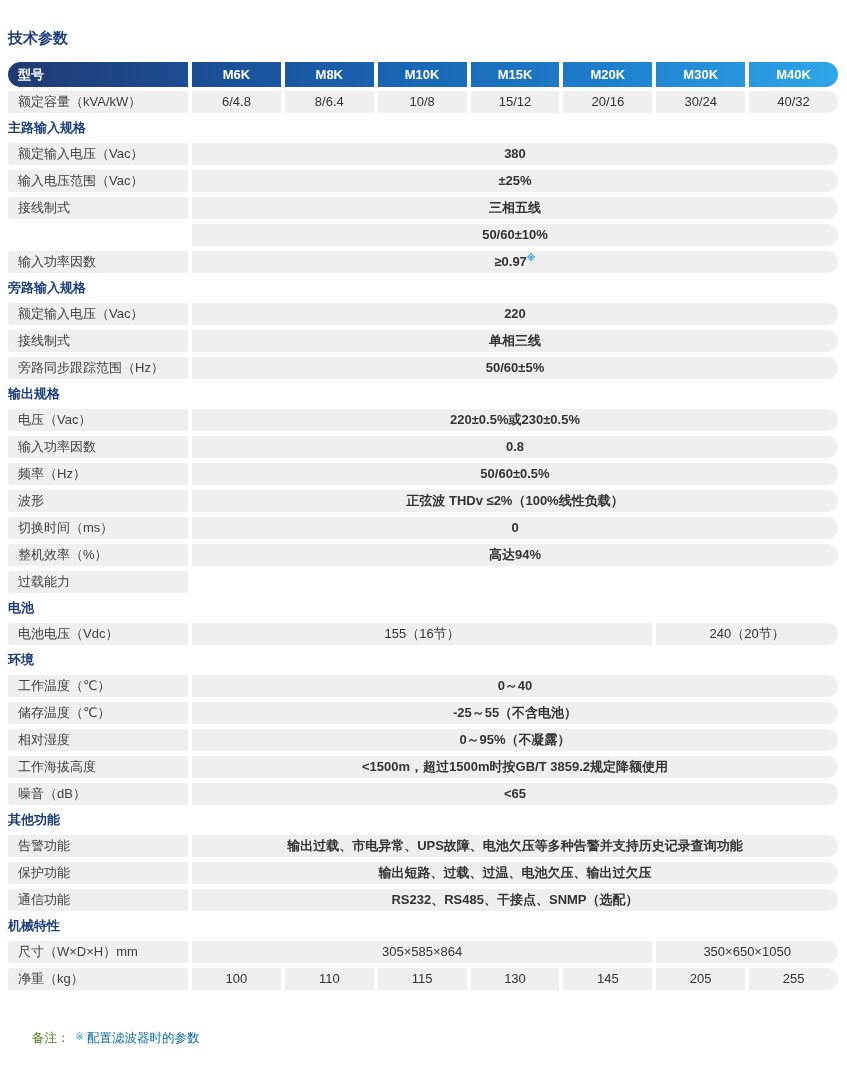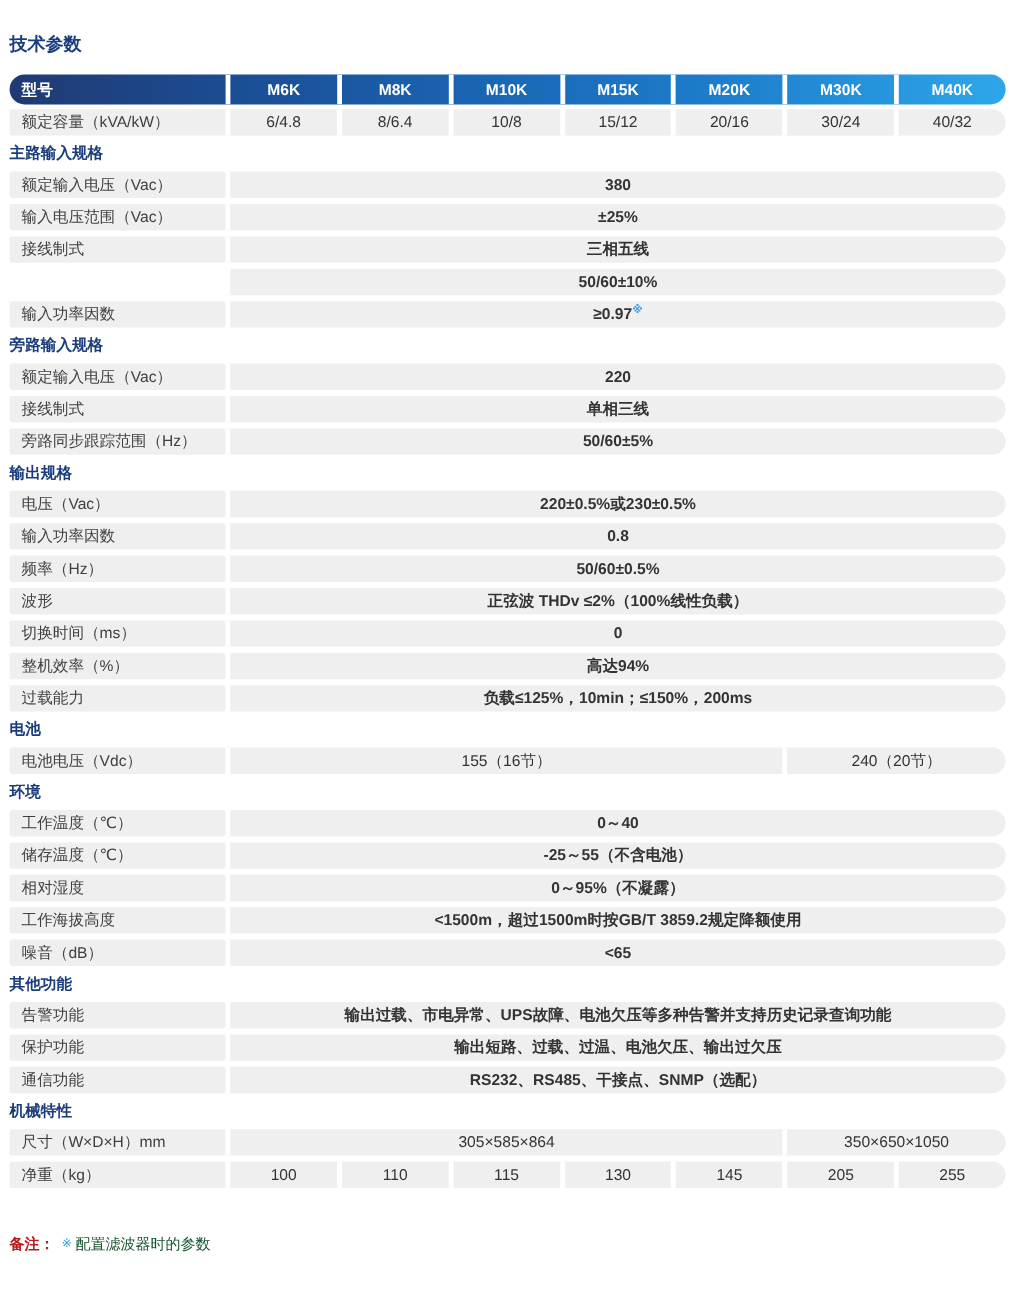--- a/index.html
+++ b/index.html
@@ -47,23 +47,23 @@
   .cell.span5 { grid-column:2 / span 5; }
   .cell.span2 { grid-column:7 / -1; }
   .cell sup { color:#2e9be4; font-size:9px; line-height:1; vertical-align:super; }
   
   .section-title {
     color:#1c3d7b; font-weight:bold; font-size:13px;
     line-height:14px; margin:8px 0;
   }
   
   .note { margin-top:12px; font-size:12.5px; line-height:15px; }
-  .note-label { color:#b91c1c; font-weight:bold; }
+  .note-label { color:#4d7c0f; font-weight:normal;margin-left:24px; }
   .note-marker { color:#2e9be4; font-size:10px; vertical-align:2px; padding:0 3px 0 6px; }
-  .note-text { color:#14532d;text-align:center; }
+  .note-text { color:#0369a1;text-align:center; }
 </style>
 </head>
 <body>
 
 <div class="page">
   <div class="page-title">技术参数</div>
 
   <div class="header-row">
       <div class="header-label">型号</div>
       <div class="header-cell">M6K</div>
@@ -139,21 +139,20 @@
       <div class="row">
         <div class="row-label">切换时间（ms）</div>
         <div class="cell full last">0</div>
       </div>
       <div class="row">
         <div class="row-label">整机效率（%）</div>
         <div class="cell full last">高达94%</div>
       </div>
       <div class="row">
         <div class="row-label">过载能力</div>
-        <div class="cell full last">负载≤125%，10min；≤150%，200ms</div>
       </div>
       <div class="section-title">电池</div>
       <div class="row">
         <div class="row-label">电池电压（Vdc）</div>
         <div class="cell span5">155（16节）</div>
         <div class="cell span2 last">240（20节）</div>
       </div>
       <div class="section-title">环境</div>
       <div class="row">
         <div class="row-label">工作温度（℃）</div>

